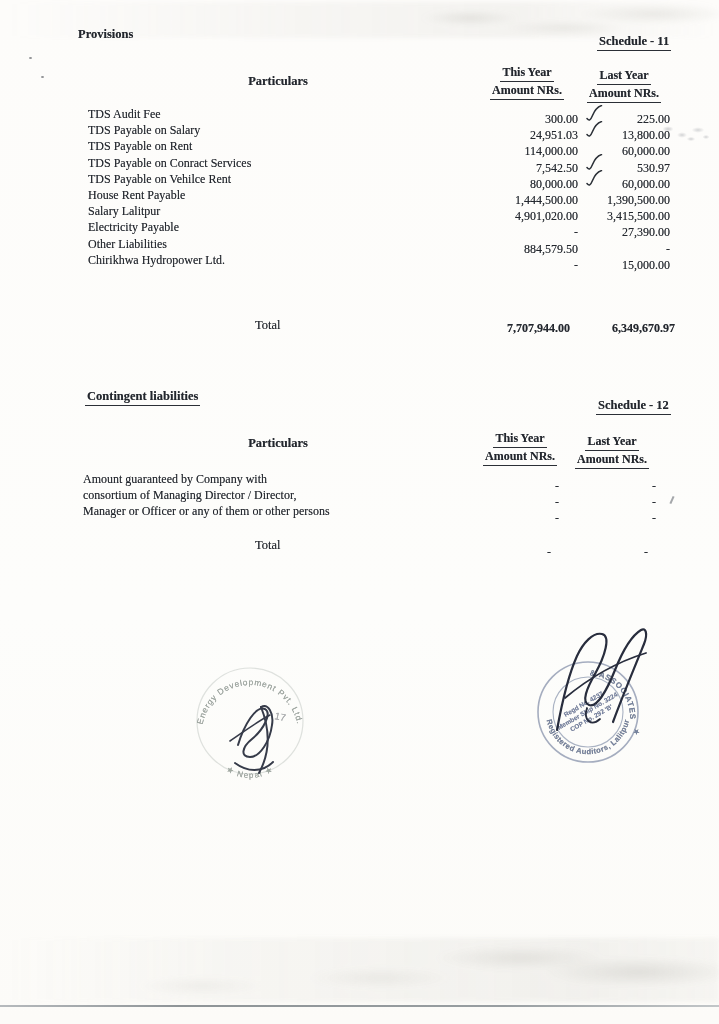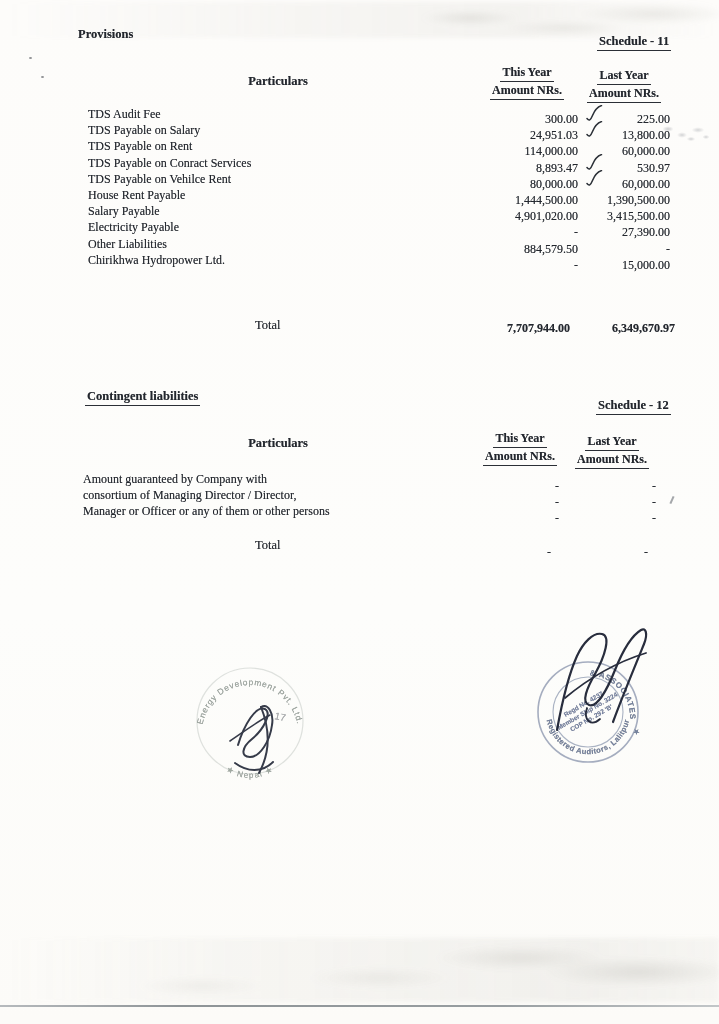--- a/index.html
+++ b/index.html
@@ -126,21 +126,21 @@
         </span>
       <span class="v v-ly">13,800.00</span>
     </div>
     <div class="r">
       <span class="lbl">TDS Payable on Rent</span>
       <span class="v v-ty">114,000.00</span>
       <span class="v v-ly">60,000.00</span>
     </div>
     <div class="r">
       <span class="lbl">TDS Payable on Conract Services</span>
-      <span class="v v-ty">8,893.47</span>
+      <span class="v v-ty">7,542.50</span>
       <span class="tick">
           <svg width="17" height="19" viewBox="0 0 17 19">
             <path d="M1,13.5 C3,16 4.5,15.5 6.5,10.5 C8.7,5.2 11.5,1.8 15.5,0.6" stroke="#2a2f36" fill="none" stroke-width="1.5" stroke-linecap="round"></path>
           </svg>
         </span>
       <span class="v v-ly">530.97</span>
     </div>
     <div class="r">
       <span class="lbl">TDS Payable on Vehilce Rent</span>
       <span class="v v-ty">80,000.00</span>
@@ -150,21 +150,21 @@
           </svg>
         </span>
       <span class="v v-ly">60,000.00</span>
     </div>
     <div class="r">
       <span class="lbl">House Rent Payable</span>
       <span class="v v-ty">1,444,500.00</span>
       <span class="v v-ly">1,390,500.00</span>
     </div>
     <div class="r">
-      <span class="lbl">Salary Payable</span>
+      <span class="lbl">Salary Lalitpur</span>
       <span class="v v-ty">4,901,020.00</span>
       <span class="v v-ly">3,415,500.00</span>
     </div>
     <div class="r">
       <span class="lbl">Electricity Payable</span>
       <span class="v v-ty">-</span>
       <span class="v v-ly">27,390.00</span>
     </div>
     <div class="r">
       <span class="lbl">Other Liabilities</span>

